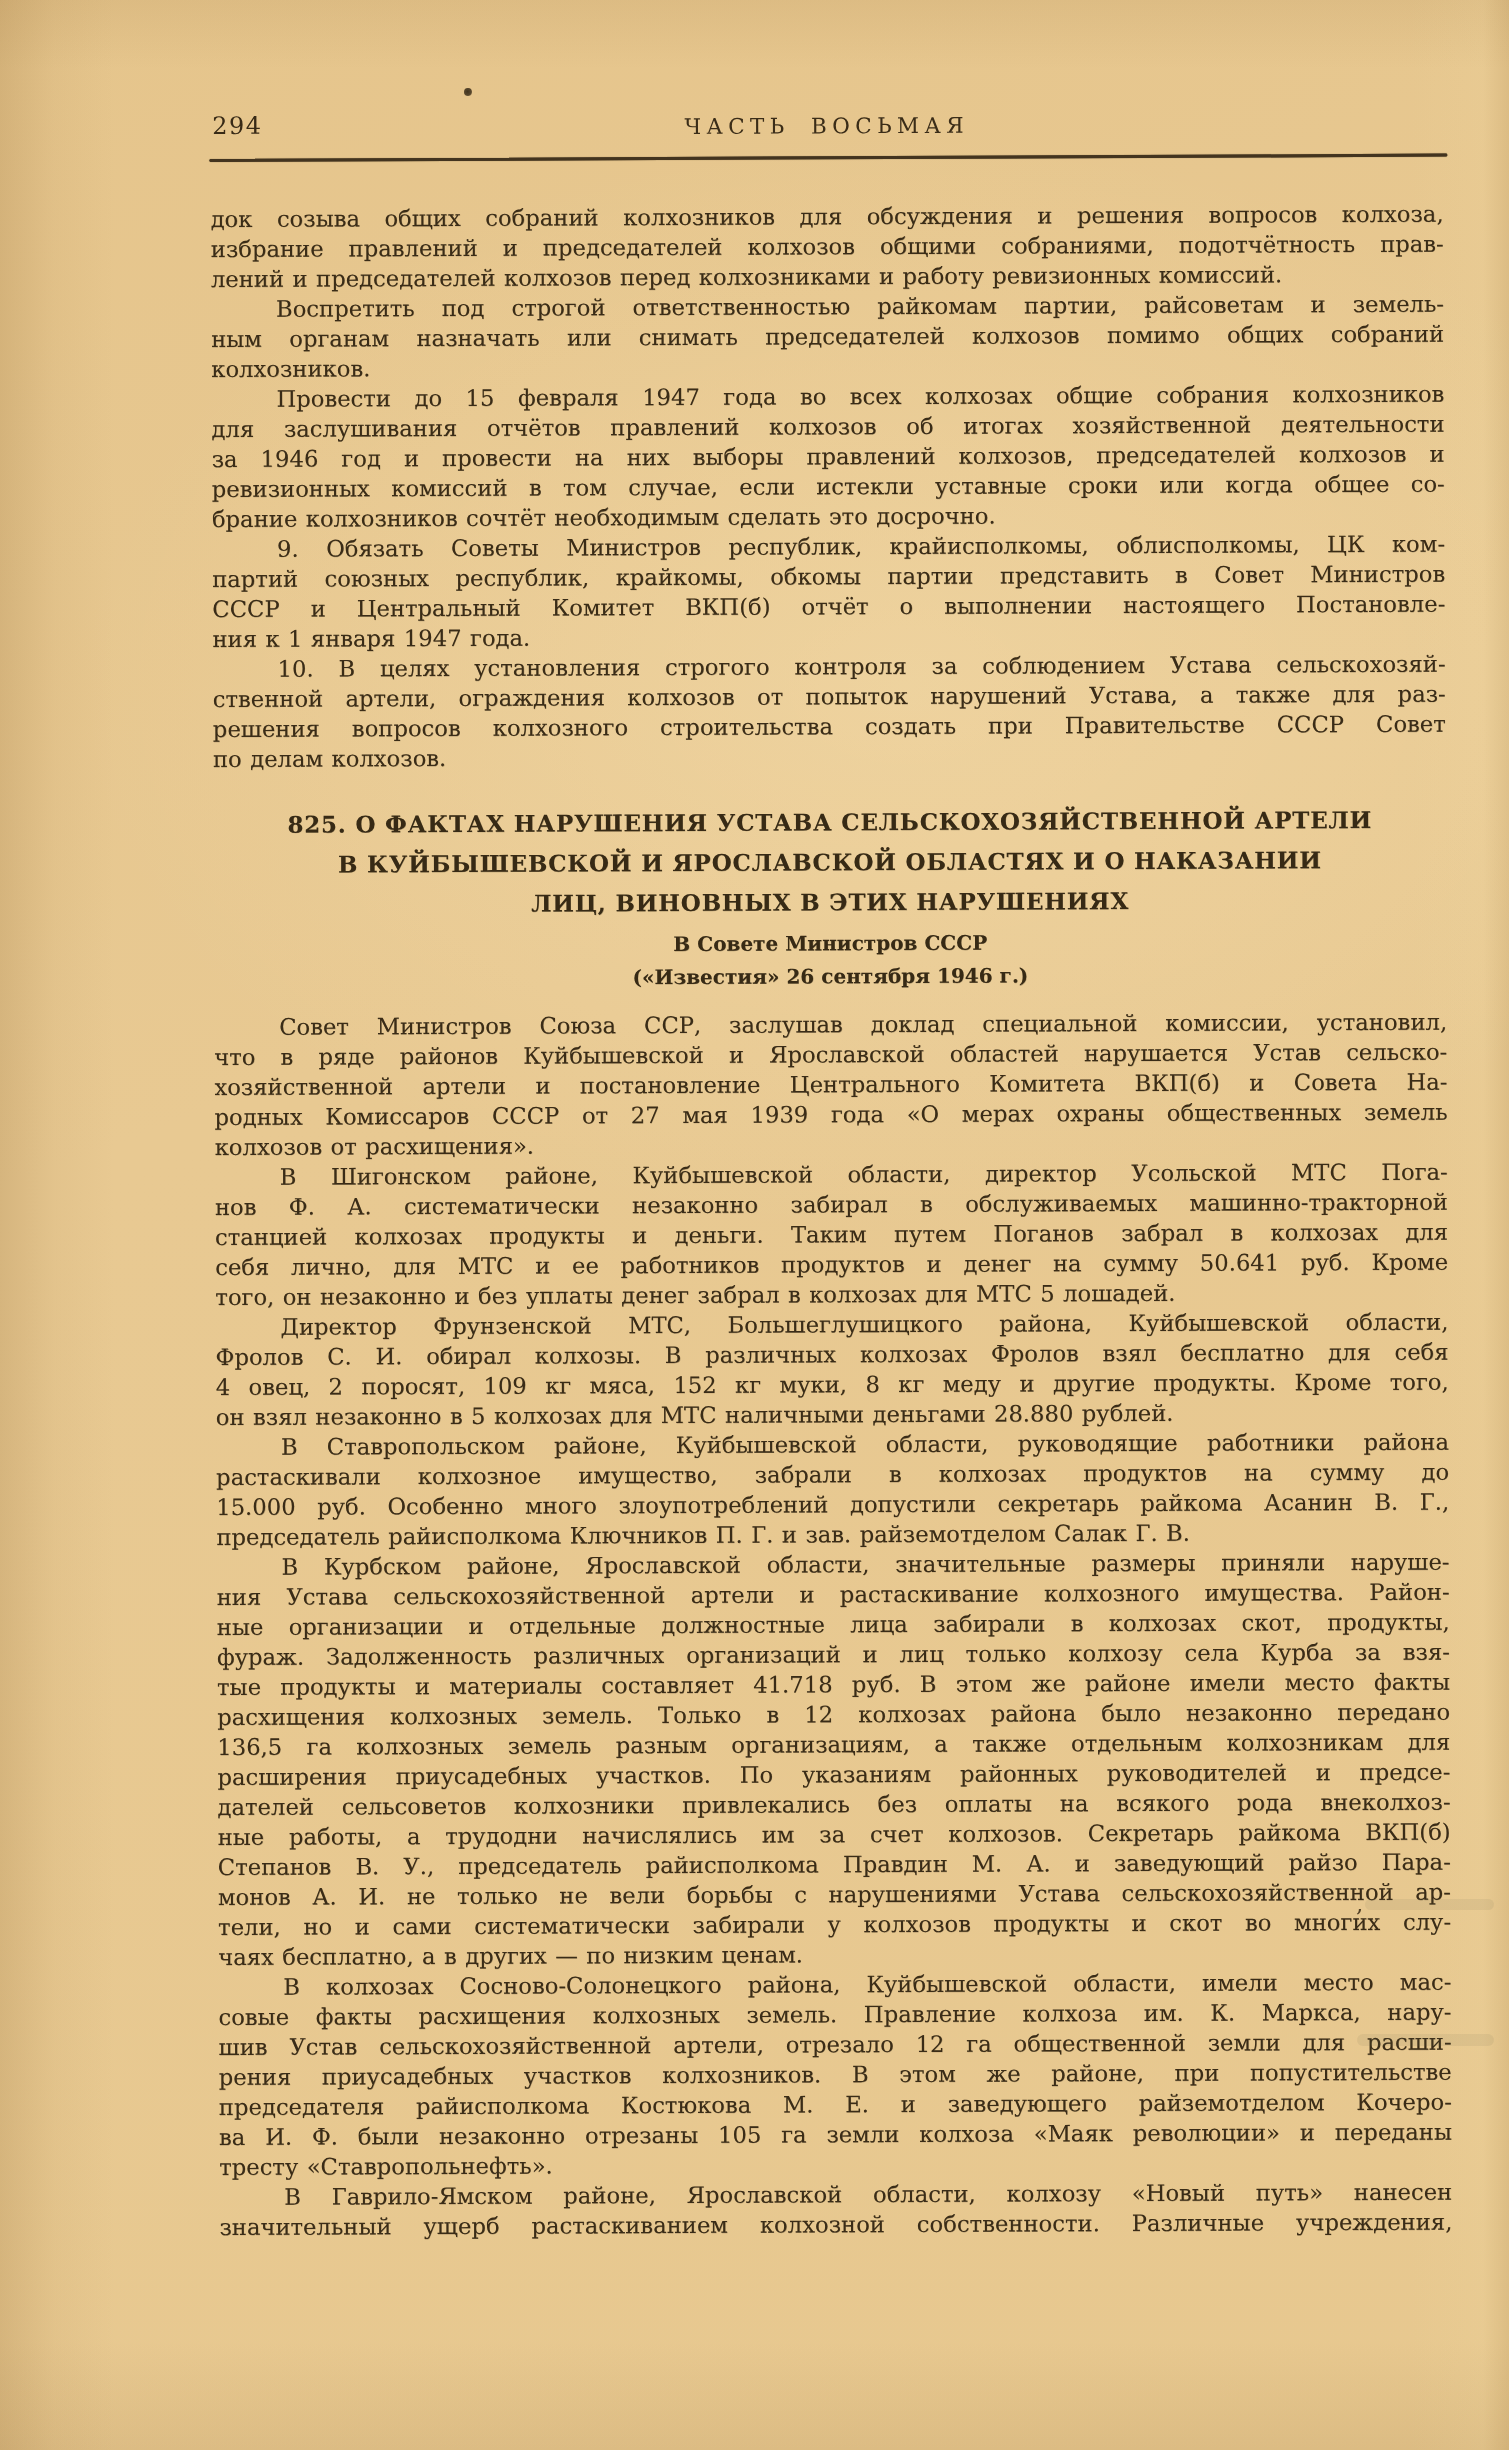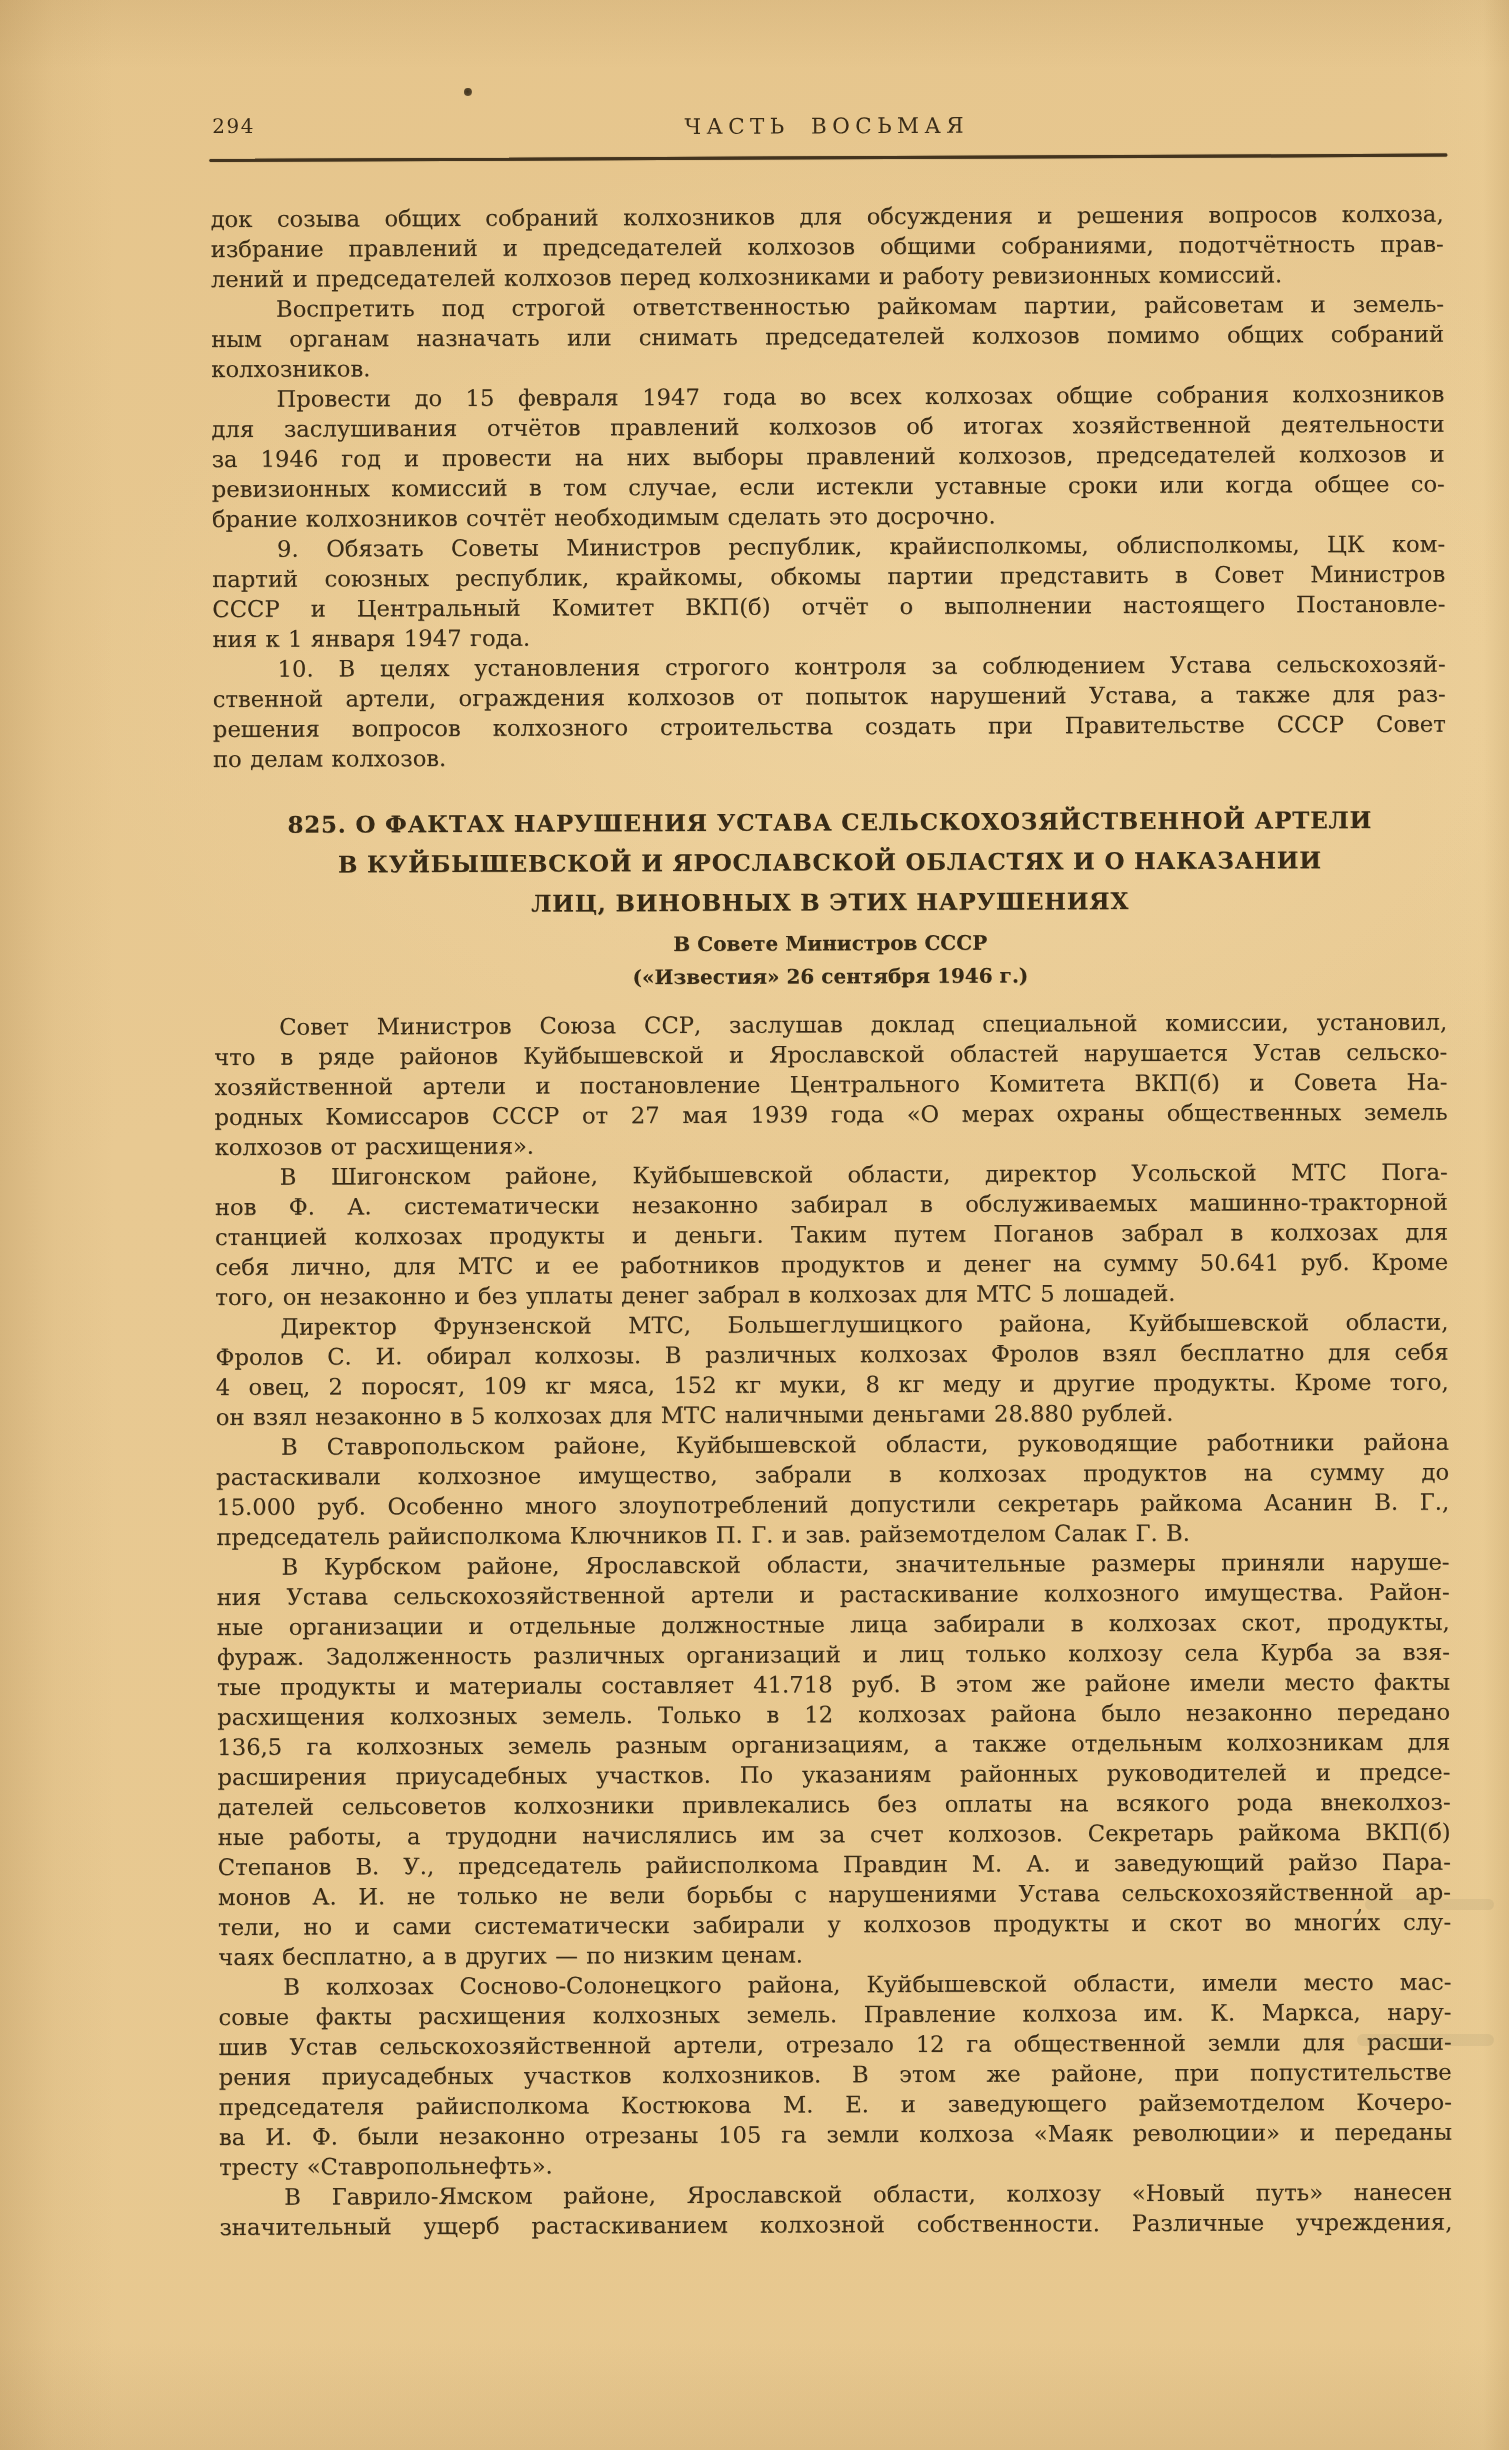--- a/index.html
+++ b/index.html
@@ -18,21 +18,21 @@
       linear-gradient(160deg, rgba(220,182,118,0.22) 0%, rgba(238,212,158,0) 40%, rgba(228,196,132,0.22) 100%);
     color: #3a2c17;
   }
   .content {
     position: absolute; inset: 0;
     transform: rotate(-0.25deg);
     transform-origin: 215px 1229px;
   }
   .pagenum {
     position: absolute; left: 217px; top: 111px;
-    font-size: 20px; line-height: 31px; letter-spacing: 1.5px;
+    font-size: 24px; line-height: 31px; letter-spacing: 1.5px;
     color: #382a16;
   }
   .runhead {
     position: absolute; left: 215px; top: 115px; width: 1233px;
     text-align: center; font-size: 21.5px; line-height: 28px;
     letter-spacing: 5.4px; word-spacing: 9.2px; color: #3b2d18;
   }
   .rule {
     position: absolute; left: 214px; top: 159px; width: 1238px; height: 3.1px;
     background: #43341f; border-radius: 1.5px; box-shadow: 0 0 0.8px #43341f;

